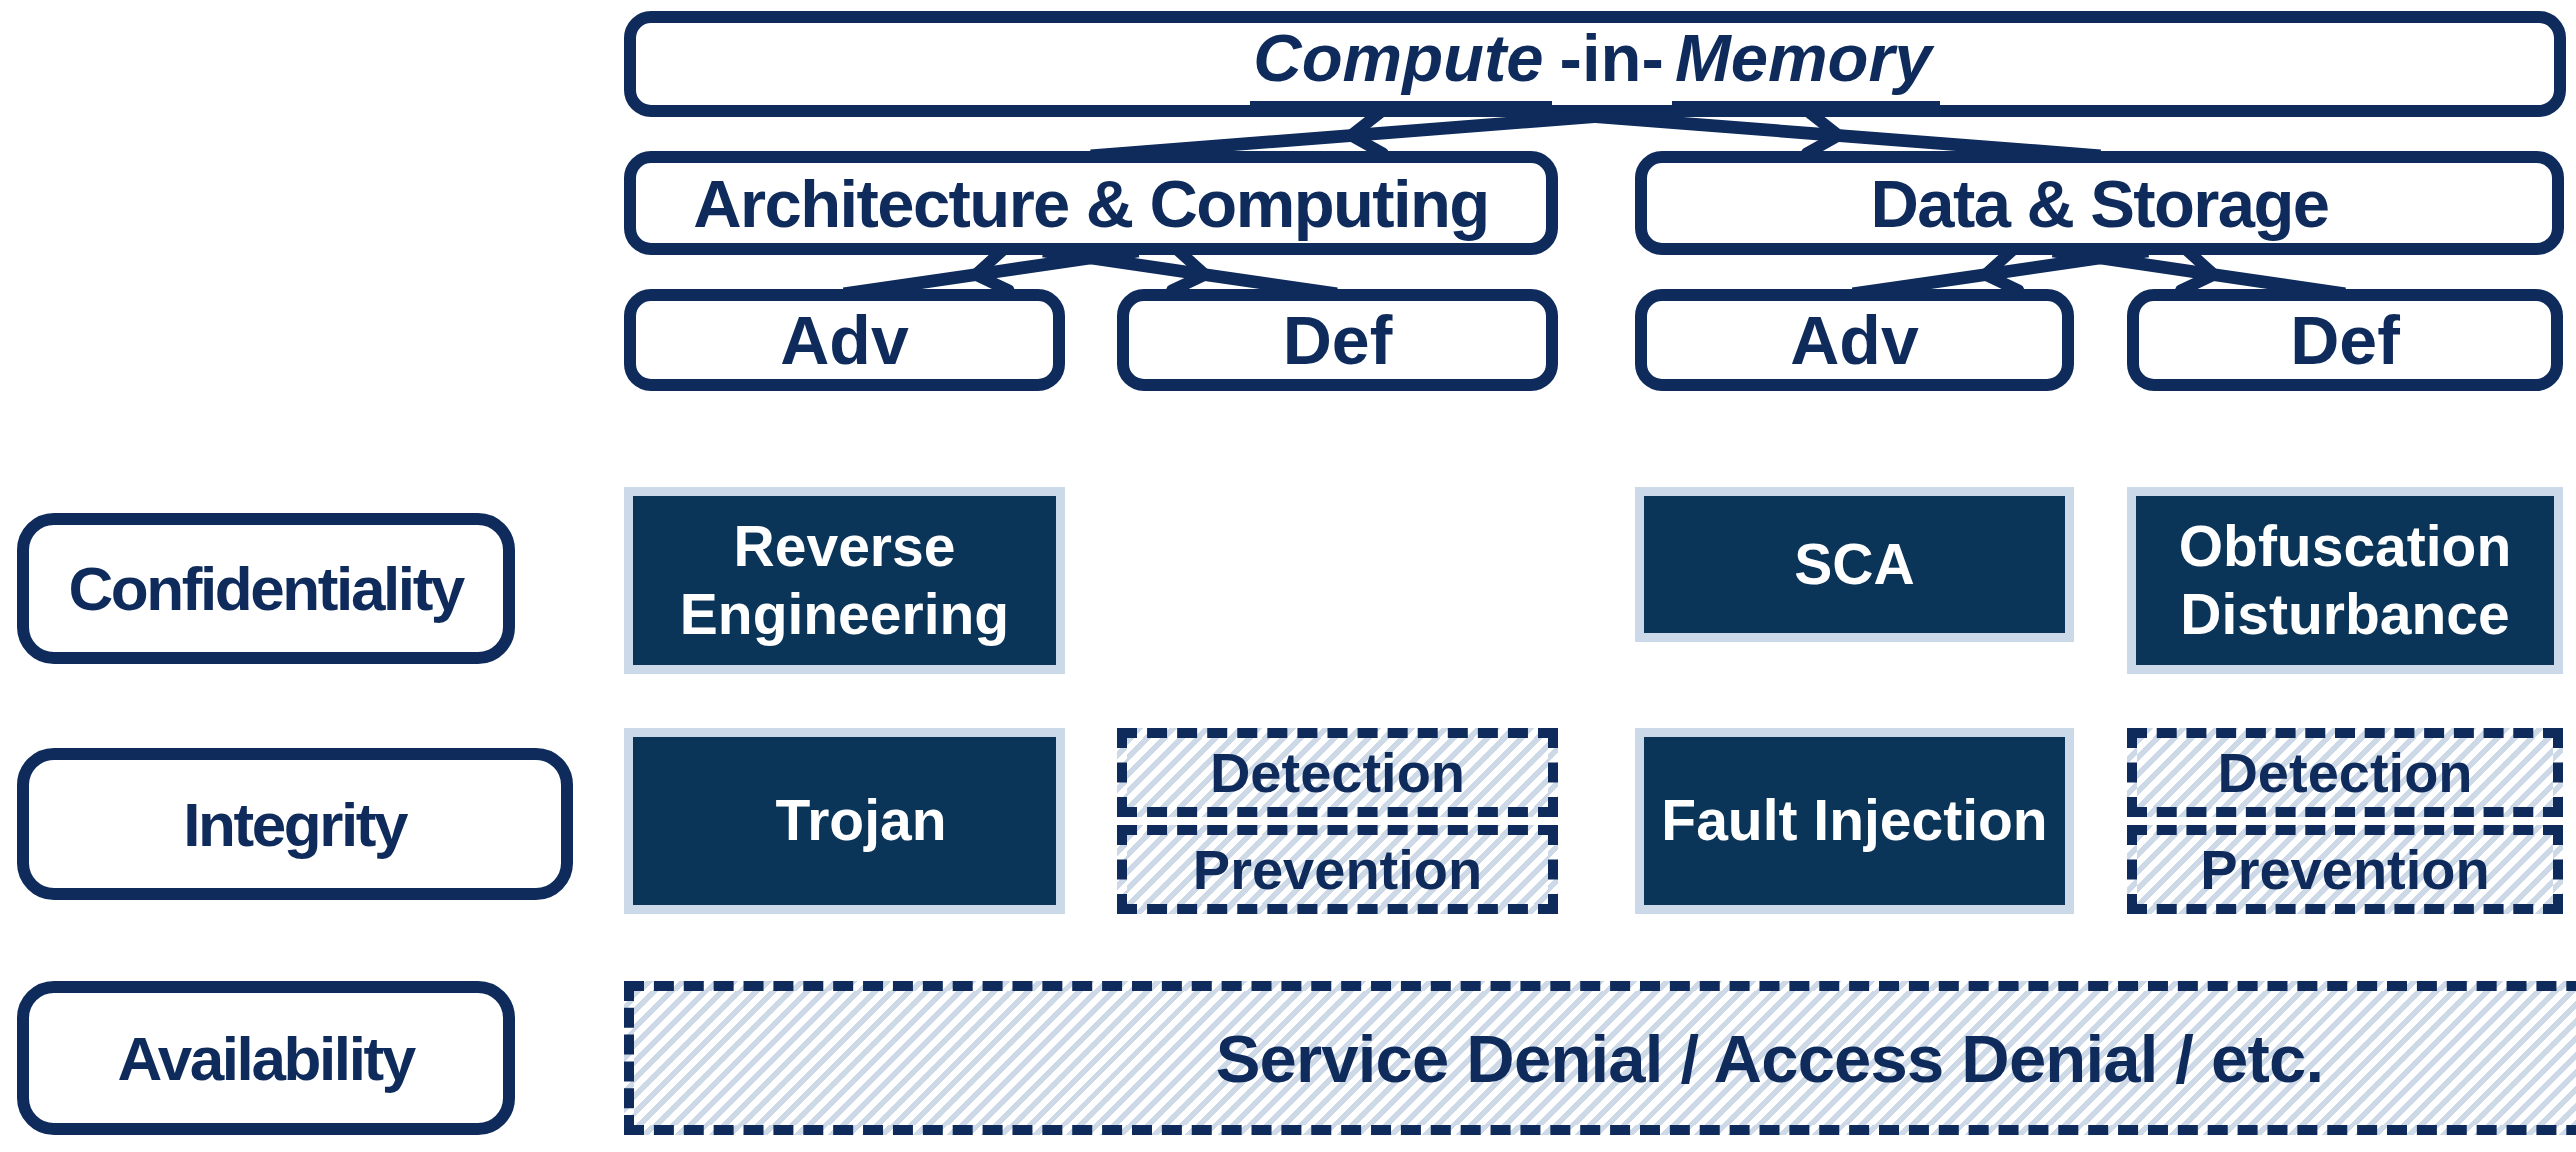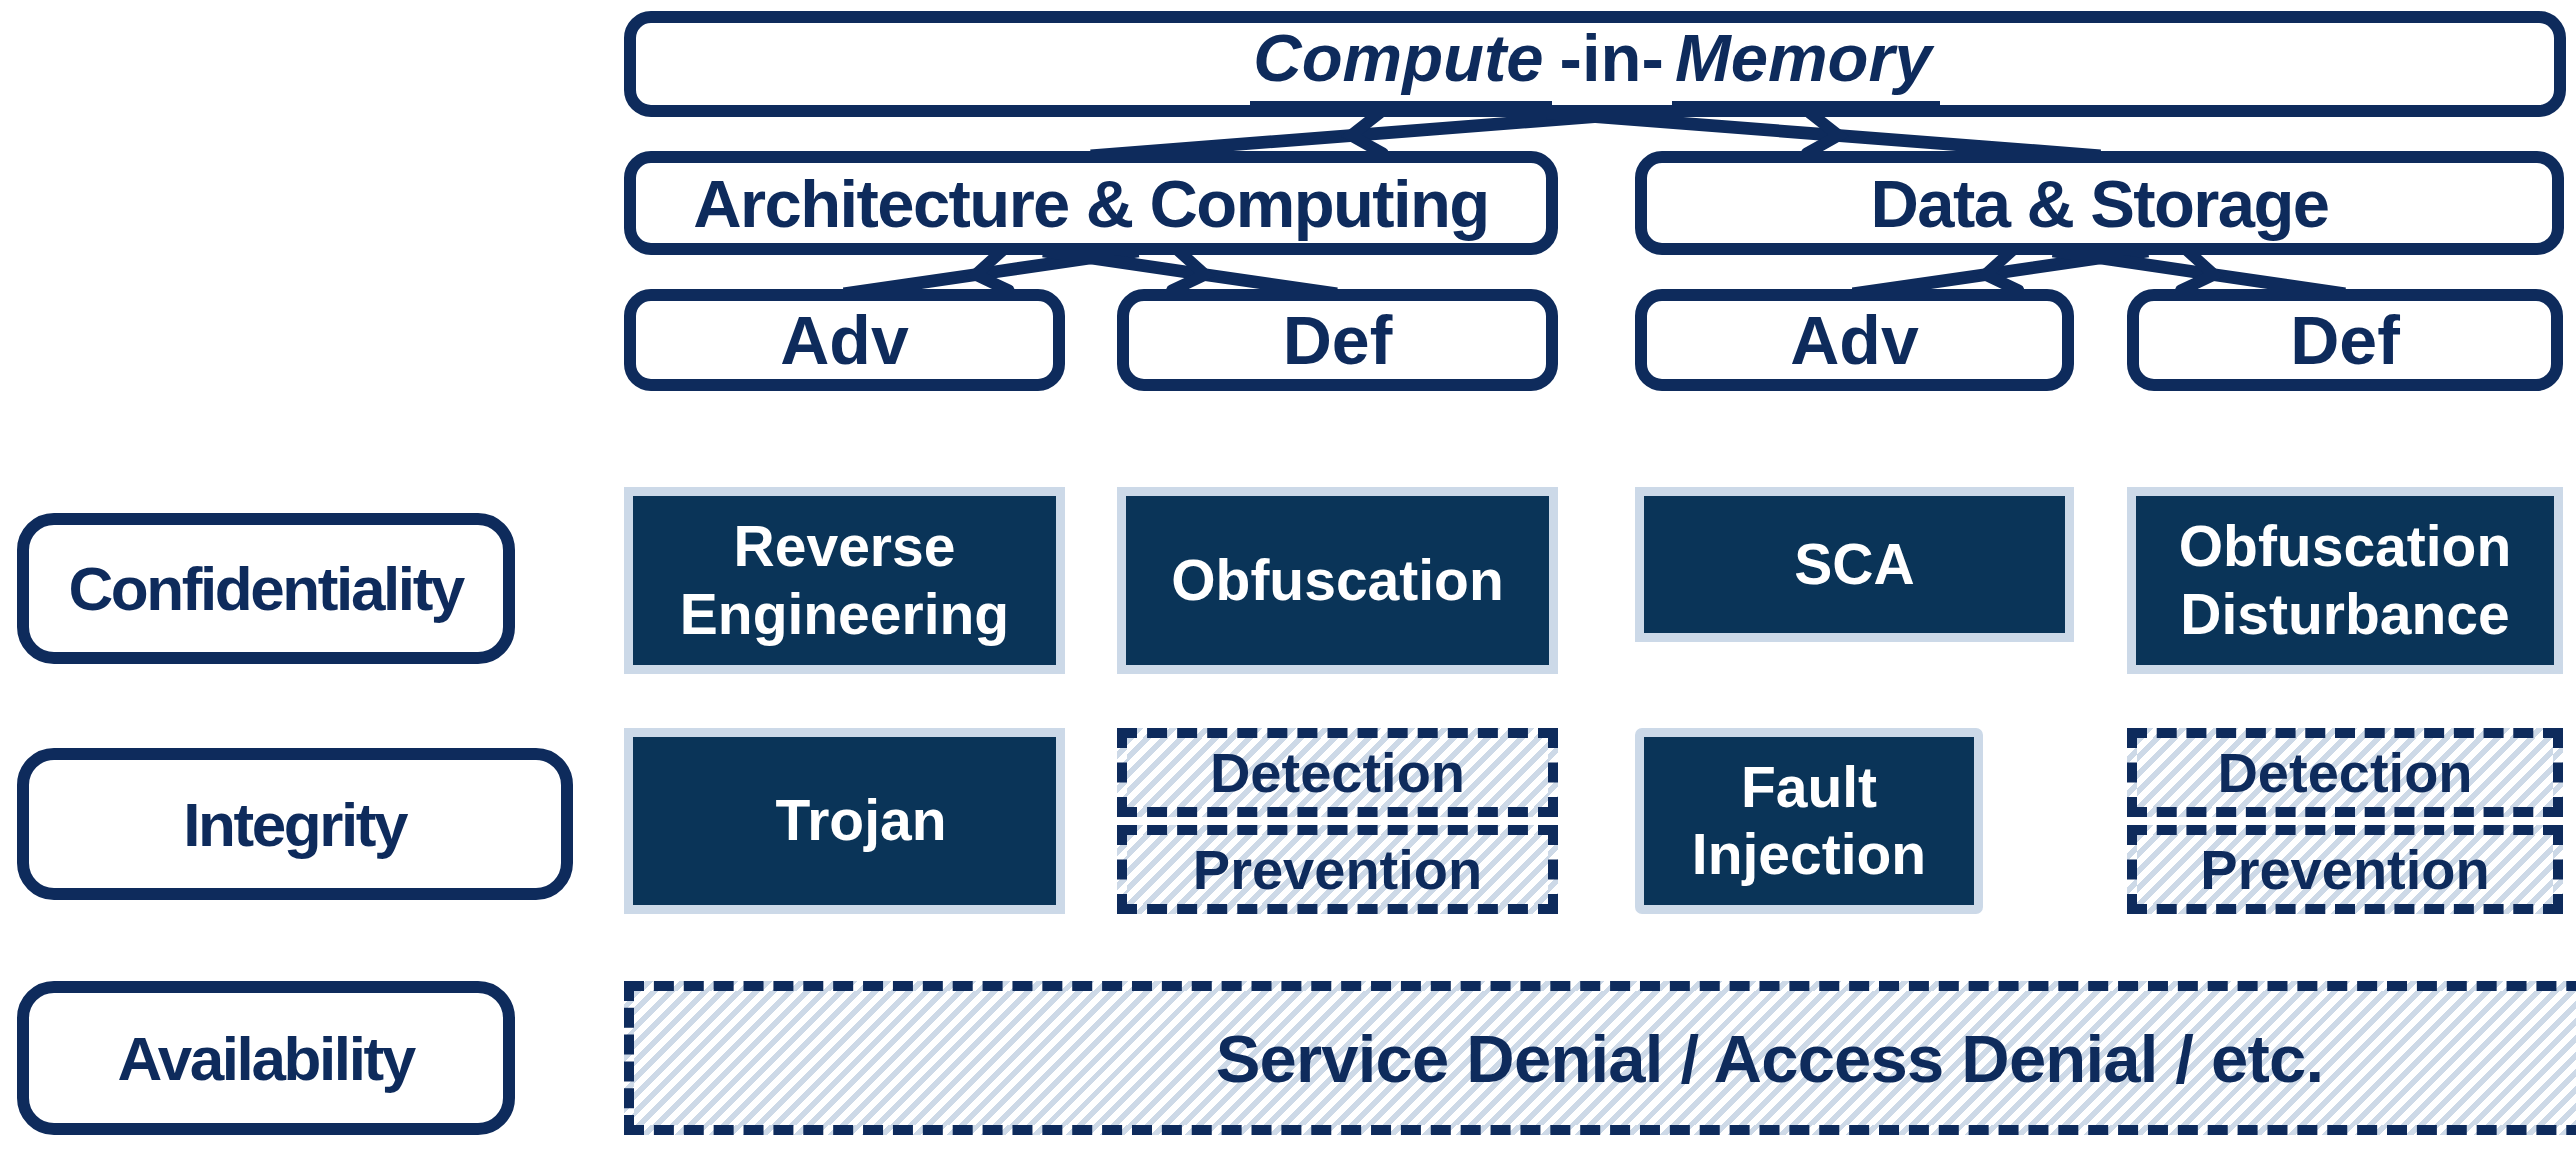--- a/index.html
+++ b/index.html
@@ -78,27 +78,26 @@
   <div class="outline-box leaf-box" style="left:624px;top:289px;width:441px;height:102px;">Adv</div>
   <div class="outline-box leaf-box" style="left:1117px;top:289px;width:441px;height:102px;">Def</div>
   <div class="outline-box leaf-box" style="left:1635px;top:289px;width:439px;height:102px;">Adv</div>
   <div class="outline-box leaf-box" style="left:2127px;top:289px;width:436px;height:102px;">Def</div>
 
   <div class="side-label" style="left:16.7px;top:513px;width:498px;height:151px;">Confidentiality</div>
   <div class="side-label" style="left:16.7px;top:748px;width:556px;height:152px;">Integrity</div>
   <div class="side-label" style="left:16.7px;top:981px;width:498px;height:154px;">Availability</div>
 
   <div class="dark-box" style="left:624px;top:487px;width:441px;height:187px;">Reverse Engineering</div>
-  <div class="dark-box" style="left:1117px;top:487px;width:441px;height:187px;">Obfuscation</div>
   <div class="dark-box" style="left:1635px;top:487px;width:439px;height:155px;">SCA</div>
   <div class="dark-box" style="left:2127px;top:487px;width:436px;height:187px;">Obfuscation Disturbance</div>
 
   <div class="dark-box" style="left:624px;top:728px;width:441px;height:186px;padding-left:44px;">Trojan</div>
   <div class="dashed-box dashed-small" style="left:1117px;top:728px;width:441px;height:89px;">Detection</div>
   <div class="dashed-box dashed-small" style="left:1117px;top:825px;width:441px;height:89px;">Prevention</div>
-  <div class="dark-box" style="left:1635px;top:728px;width:348px;height:186px;border-radius:7px;">Fault Injection</div>
+  <div class="dark-box" style="left:1635px;top:728px;width:439px;height:186px;">Fault Injection</div>
   <div class="dashed-box dashed-small" style="left:2127px;top:728px;width:436px;height:89px;">Detection</div>
   <div class="dashed-box dashed-small" style="left:2127px;top:825px;width:436px;height:89px;">Prevention</div>
 
   <div class="dashed-box dashed-wide" style="left:624px;top:981px;width:2291px;height:154px;">Service Denial / Access Denial / etc.</div>
 
 </div>
 
 
 </body></html>

